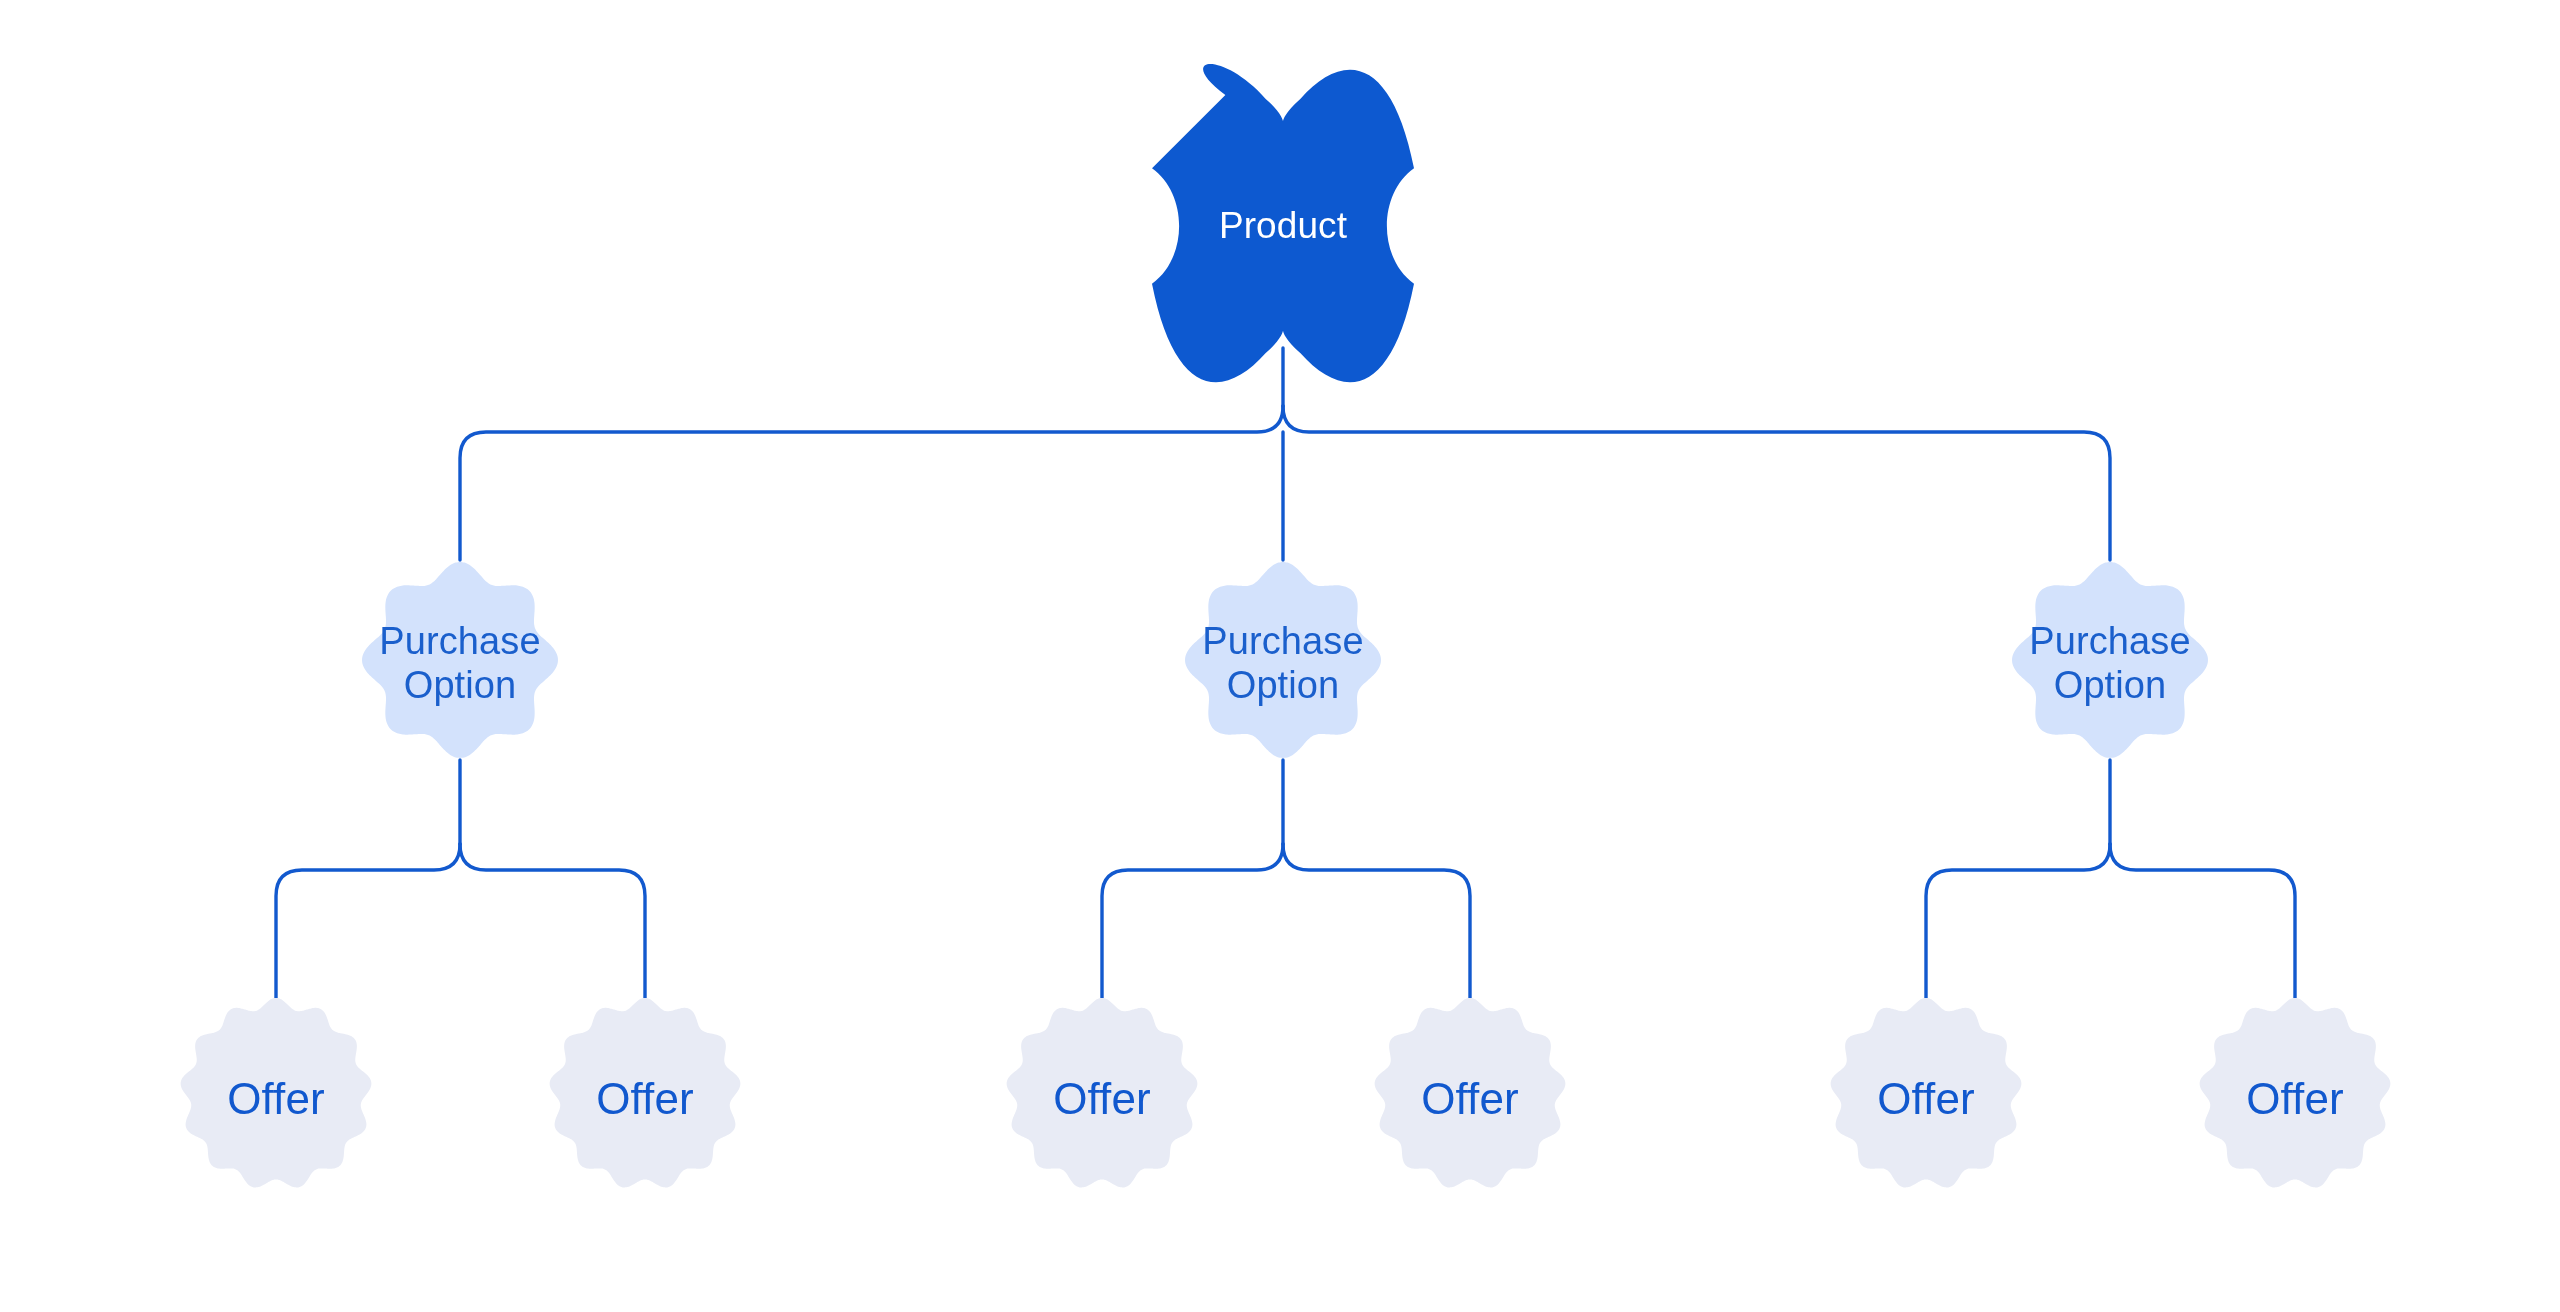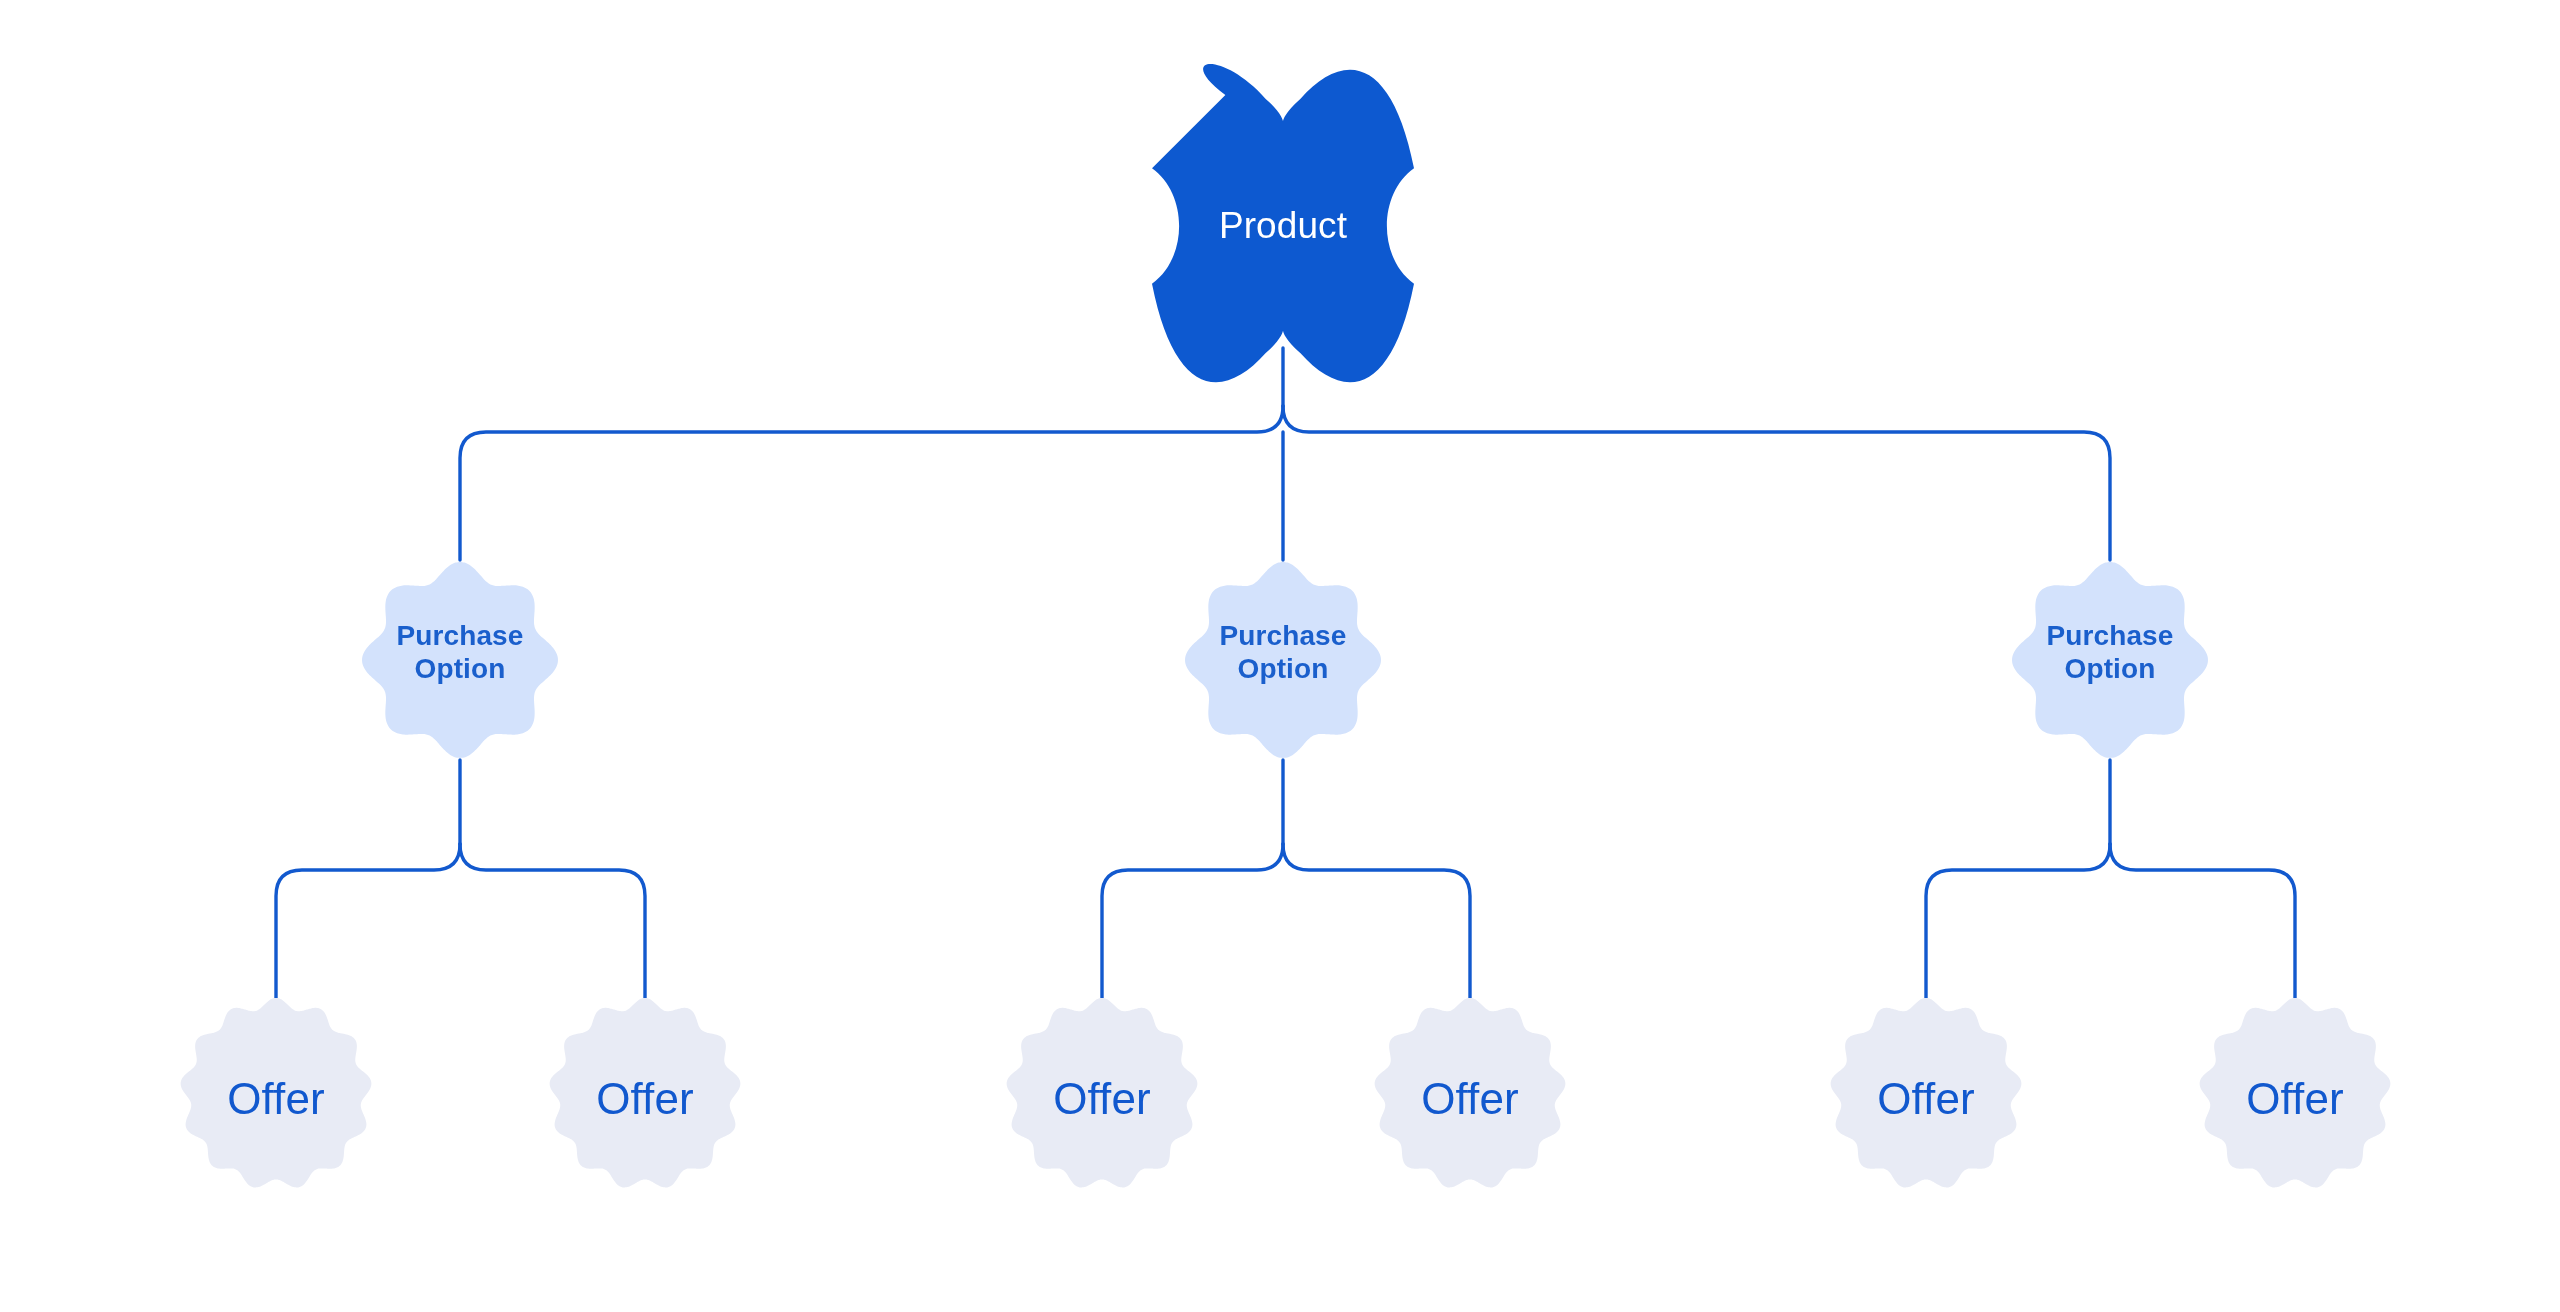--- a/index.html
+++ b/index.html
@@ -36,22 +36,22 @@
     line-height: 1.18;
     letter-spacing: 0.1px;
   }
   .label-product {
     color: #ffffff;
     font-size: 37px;
     font-weight: 400;
   }
   .label-option {
     color: #1A5FCC;
-    font-size: 28px;
-    font-weight: 700;
+    font-size: 38px;
+    font-weight: 400;
   }
   .label-offer {
     color: #1158CE;
     font-size: 44px;
     font-weight: 400;
   }
 </style>
 </head>
 <body>
 

